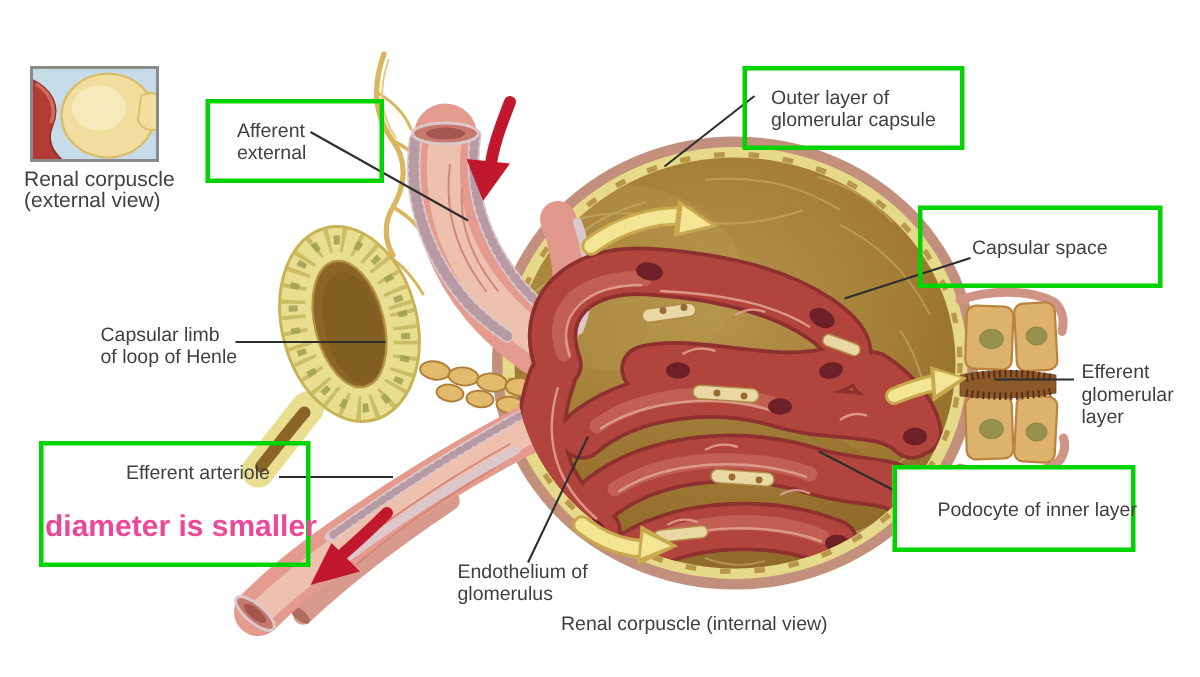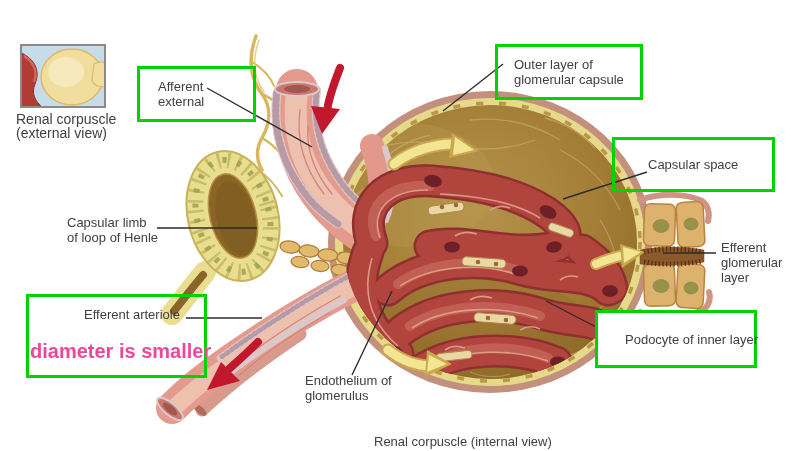--- a/index.html
+++ b/index.html
@@ -23,21 +23,21 @@
   #podocyte-box{left:595px;top:310px;width:162px;height:58px;padding-left:27px;}
   #efferent-label{left:84px;top:307px;}
   #diameter-note{
     left:30px;top:340px;font-size:20px;font-weight:bold;color:#ec4899;
     letter-spacing:0px;white-space:nowrap;
   }
   #inset-caption{left:16px;top:112px;font-size:14px;line-height:14px;}
   #ascending-label{left:67px;top:215px;}
   #proximal-label{left:721px;top:240px;}
   #endothelium-label{left:261px;top:373px;margin-left:44px;}
-  #bottom-caption{left:374px;top:434px;font-size:13px;}
+  #bottom-caption{left:374px;top:408px;font-size:13px;}
   #inset-frame{
     left:20px;top:44px;width:86px;height:64px;border:2px solid #8a8a8a;
     box-sizing:border-box;background:#c7dce9;overflow:hidden;
   }
 </style>
 </head>
 <body>
 
 <svg id="scene" width="800" height="451" viewBox="0 0 800 451">
   <defs>

